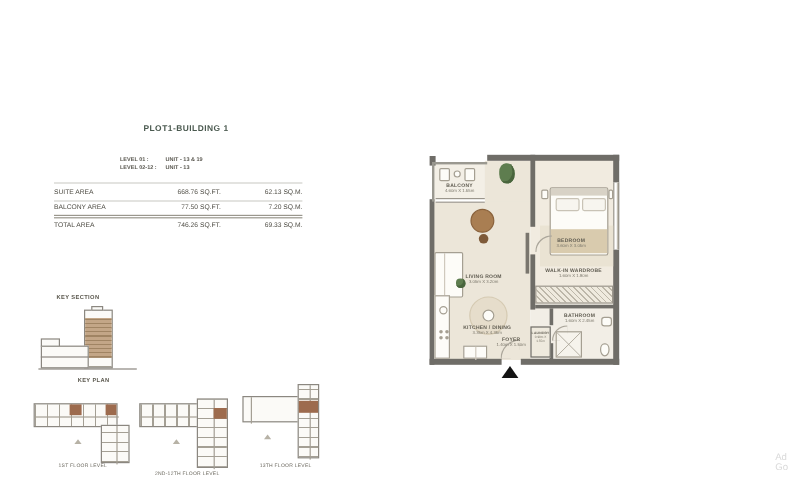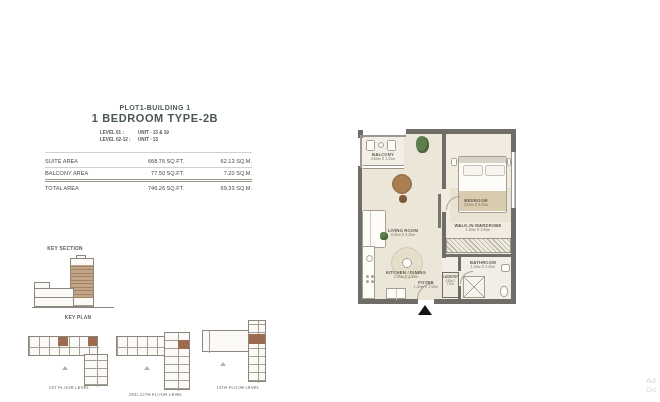--- a/index.html
+++ b/index.html
@@ -46,21 +46,20 @@
   .tri-up{width:0;height:0;border-left:7px solid transparent;border-right:7px solid transparent;border-bottom:10px solid #141414;}
   .wood{background:#a97e52;border:1px solid #8a623c;}
   .watermark{font-size:8px;color:#d9d9d9;line-height:1.15;text-align:left;}
 </style>
 </head>
 <body>
 
 <div class="page">
 
   <div class="abs title1" style="left:75px;top:104px;width:160px;">PLOT1-BUILDING 1</div>
-  <div class="abs title2" style="left:75px;top:112px;width:160px;">1 BEDROOM TYPE-2B</div>
 
   <div class="abs" style="left:100px;top:130px;width:150px;">
     <div class="abs lvl" style="left:0;top:0;">LEVEL 01 :</div>
     <div class="abs lvl" style="left:38px;top:0;">UNIT - 13 &amp; 19</div>
     <div class="abs lvl" style="left:0;top:7px;">LEVEL 02-12 :</div>
     <div class="abs lvl" style="left:38px;top:7px;">UNIT - 13</div>
   </div>
 
   <div class="abs" style="left:45px;top:152px;width:207px;height:44px;">
     <div class="hline" style="left:0;top:0;width:207px;opacity:.45;"></div>

